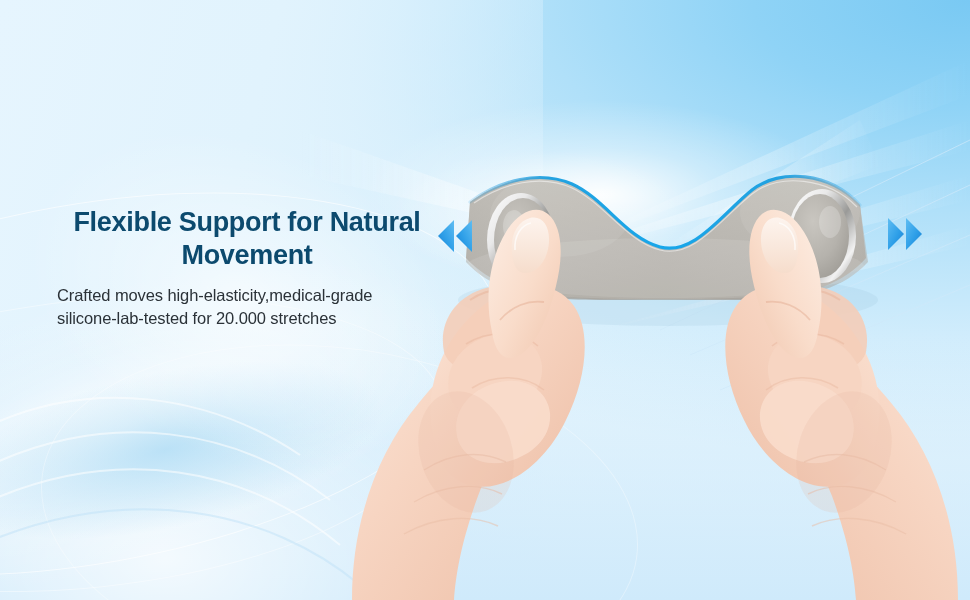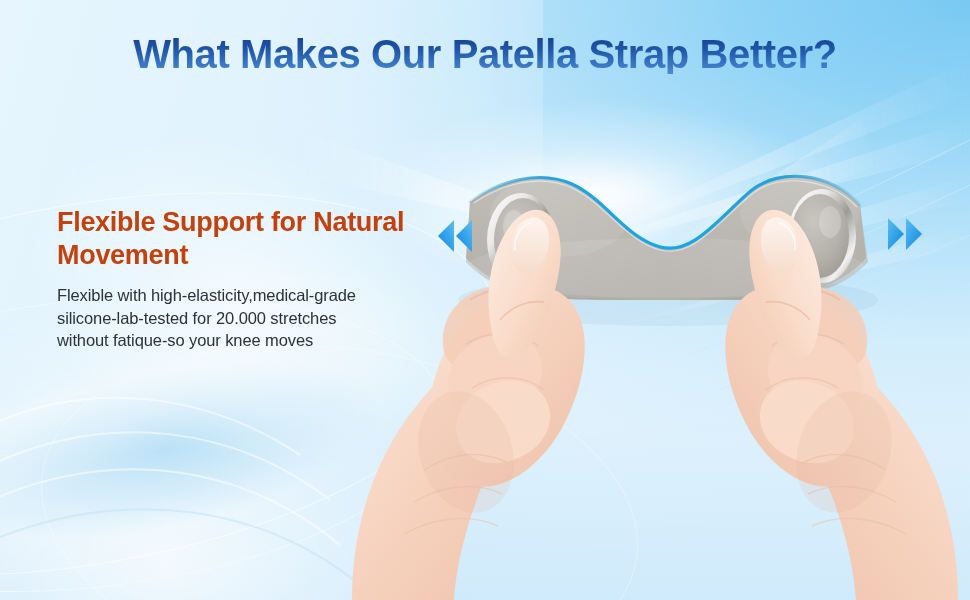--- a/index.html
+++ b/index.html
@@ -86,23 +86,24 @@
 
   
   .feature{
     position:absolute;
     left:57px; top:206px;
     width:380px;
   }
   .feature-heading{
     font-size:27px;
     font-weight:bold;
-    color:#c2410c;
+    color:#0c4a6e;
     line-height:1.23;
     letter-spacing:-.3px;
+    text-align:center;
   }
   .feature-body{
     margin-top:12px;
     font-size:16.5px;
     color:#2b3238;
     line-height:1.34;
     letter-spacing:-.1px;
   }
   .feature-body .ln{ display:block; white-space:nowrap; }
 
@@ -174,21 +175,20 @@
     <g fill="none" stroke="#ffffff" stroke-width="2" opacity=".55">
       <path d="M-20 470 C 110 405, 240 430, 330 500"></path>
       <path d="M-20 505 C 120 440, 250 470, 340 545"></path>
       <path d="M-20 430 C 90 375, 210 395, 300 455"></path>
     </g>
     <g fill="none" stroke="#bfe2f7" stroke-width="2" opacity=".5">
       <path d="M-20 545 C 130 480, 270 510, 360 585"></path>
     </g>
   </svg>
 
-  <div class="title">What Makes Our Patella Strap Better?</div>
 
   <svg class="scene" width="970" height="600" viewBox="0 0 970 600">
     <defs>
 
       <linearGradient id="strapG" x1="0" y1="0" x2="0" y2="1">
         <stop offset="0%" stop-color="#c6c3bd"></stop>
         <stop offset="30%" stop-color="#bdbab4"></stop>
         <stop offset="70%" stop-color="#b2afa9"></stop>
         <stop offset="100%" stop-color="#a9a69f"></stop>
       </linearGradient>
@@ -434,19 +434,18 @@
     <path d="M6 6 L6 38 L22 22 Z" fill="url(#arrR)"></path>
     <path d="M24 6 L24 38 L40 22 Z" fill="url(#arrR)"></path>
   </svg>
 
   <div class="feature">
     <div class="feature-heading">
       <span class="ln">Flexible Support for</span>
       <span class="ln">Natural Movement</span>
     </div>
     <div class="feature-body">
-      <span class="ln">Flexible with high-elasticity,medical-grade</span>
+      <span class="ln">Crafted moves high-elasticity,medical-grade</span>
       <span class="ln">silicone-lab-tested for 20.000 stretches</span>
-      <span class="ln">without fatique-so your knee moves</span>
     </div>
   </div>
 
 </div>
 
 </body></html>

